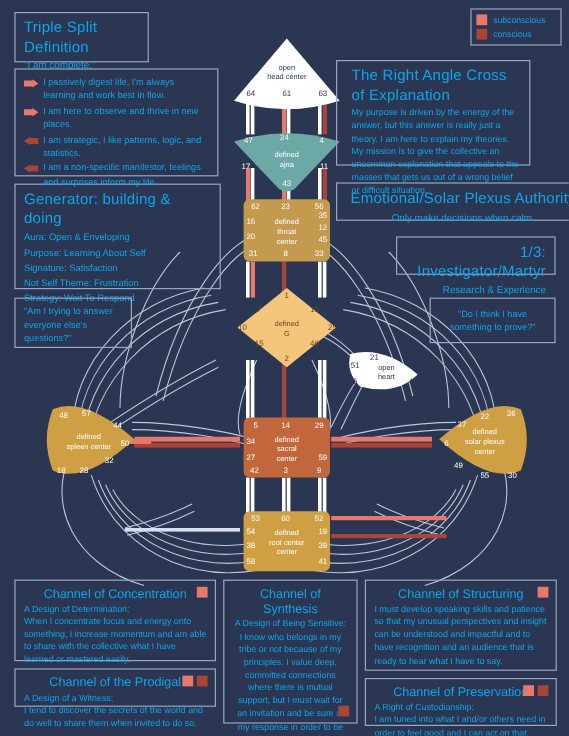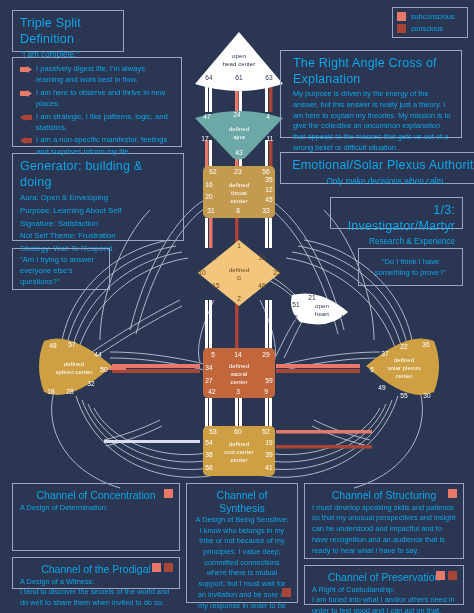--- a/index.html
+++ b/index.html
@@ -381,21 +381,21 @@
           </svg>
       </span>
       <span>I am a non-specific manifestor, feelings and surprises inform my life.</span>
     </div>
   </div>
 
   <div class="panel" style="left:12px; top:248px; width:98px; height:42px;">
     <div class="quote">"Am I trying to answer everyone else's questions?"</div>
   </div>
 
-  <div class="panel" style="left:280px; top:50px; width:182px; height:88px;padding-left:12px;">
+  <div class="panel" style="left:280px; top:50px; width:162px; height:88px;padding-left:12px;">
     <h2>The Right Angle Cross of Explanation</h2>
     <p>My purpose is driven by the energy of the answer, but this answer is really just a theory. I am here to explain my theories. My mission is to give the collective an uncommon explanation that appeals to the masses that gets us out of a wrong belief or difficult situation.</p>
   </div>
 
   <div class="panel center-text" style="left:280px; top:152px; width:212px; height:32px;">
     <h2>Emotional/Solar Plexus Authority</h2>
     <div class="sub">Only make decisions when calm.</div>
   </div>
 
   <div class="panel right-text" style="left:330px; top:197px; width:133px; height:32px;">
@@ -403,20 +403,21 @@
     <div class="sub">Research &amp; Experience</div>
   </div>
 
   <div class="panel center-text" style="left:358px; top:248px; width:105px; height:38px; display:flex; align-items:center; justify-content:center;">
     <div class="quote">"Do I think I have something to prove?"</div>
   </div>
 
   <div class="panel channel" style="left:12px; top:483px; width:168px; height:68px;">
     <h3>Channel of Concentration</h3>
     <div class="design">A Design of Determination:</div>
+    <div class="body">When I concentrate focus and energy onto something, I increase momentum and am able to share with the collective what I have learned or mastered easily.</div>
     <div class="chips">
       <span class="chip" style="background:#e8796a"></span>
     </div>
   </div>
 
   <div class="panel channel" style="left:12px; top:557px; width:168px; height:32px;">
     <h3>Channel of the Prodigal</h3>
     <div class="design">A Design of a Witness:</div>
     <div class="body">I tend to discover the secrets of the world and do well to share them when invited to do so.</div>
     <div class="chips">

